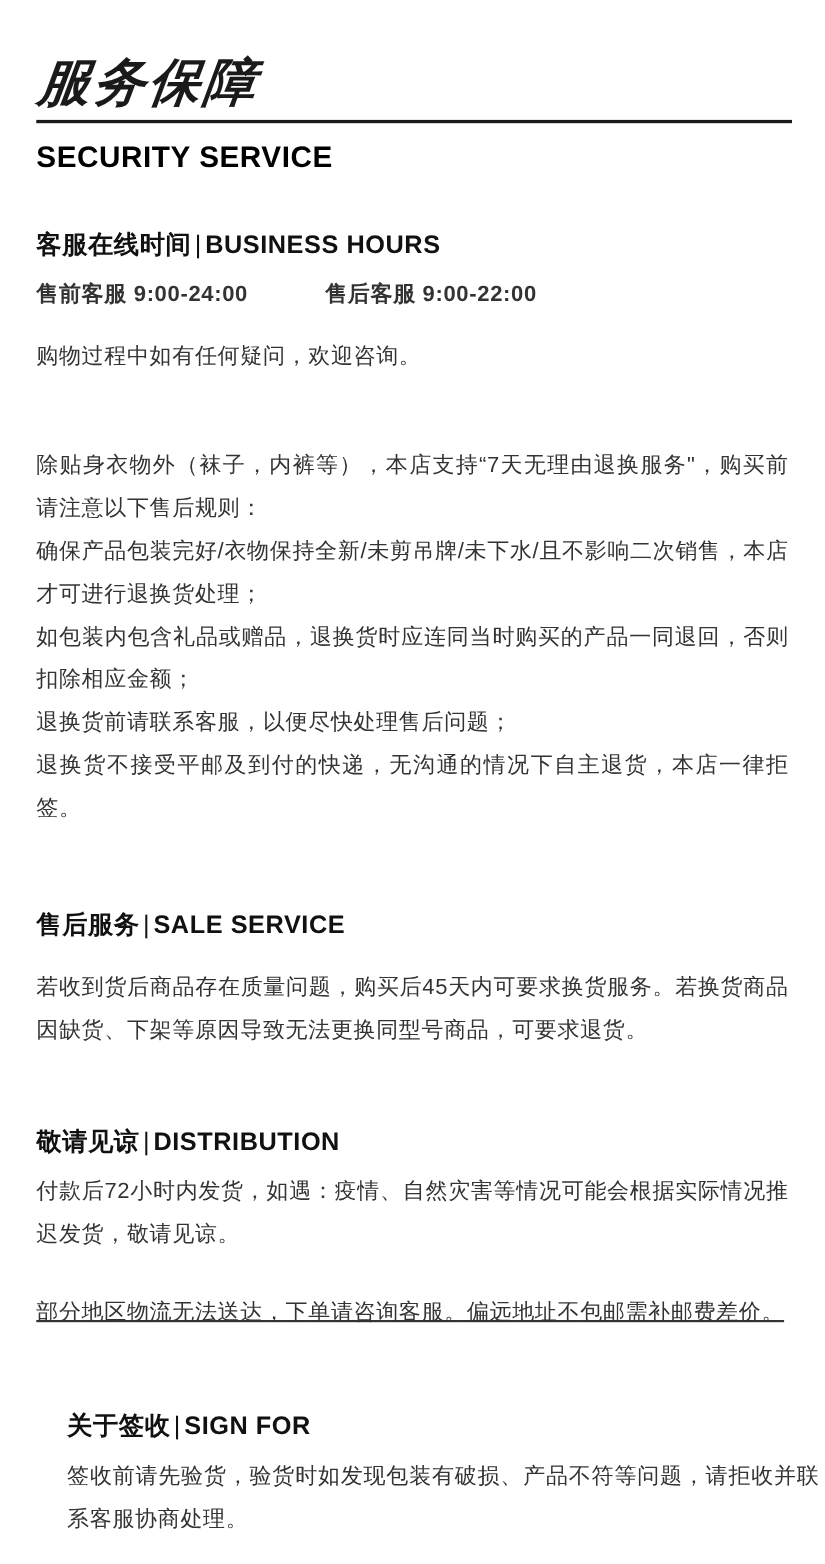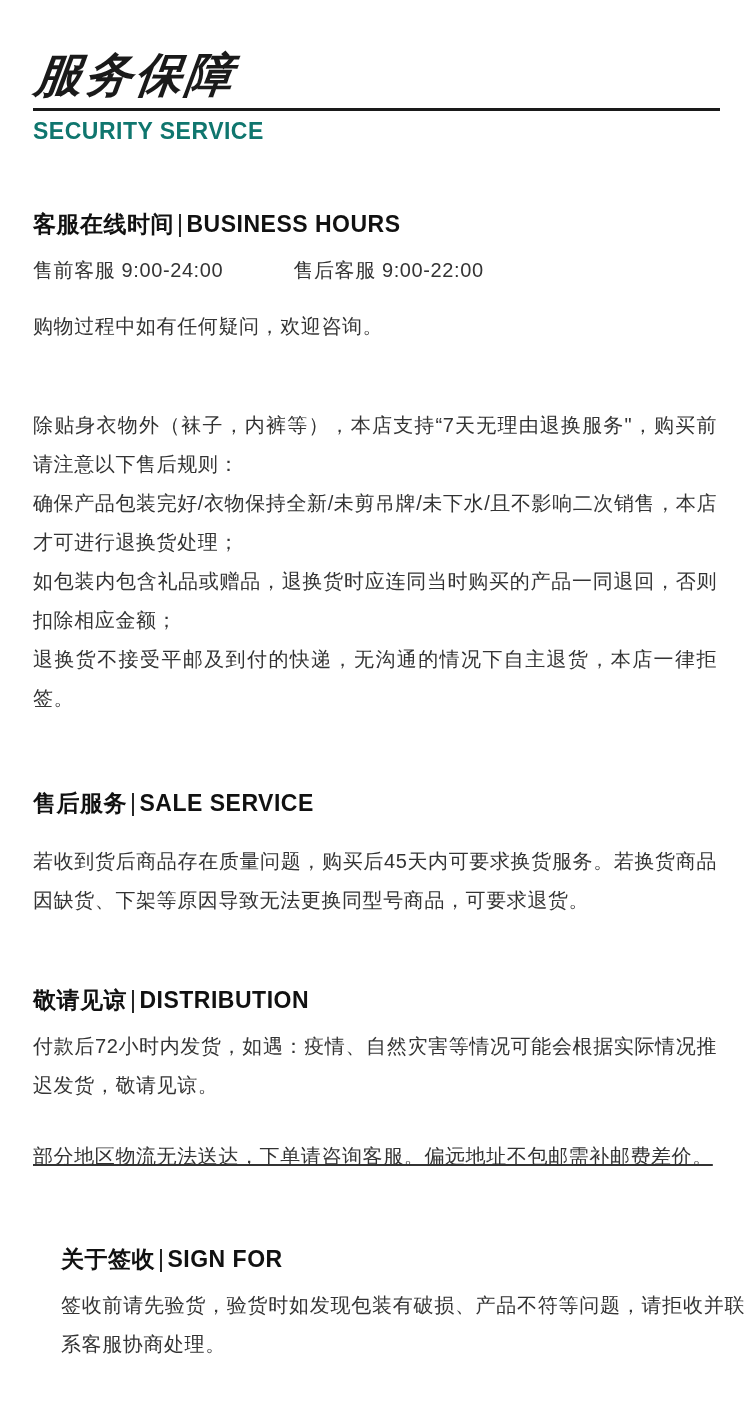--- a/index.html
+++ b/index.html
@@ -34,26 +34,26 @@
     font-size: 47px;
     line-height: 40px;
     font-weight: 900;
     font-style: italic;
     letter-spacing: 3px;
     color: #1a1a1a;
     transform: skewX(-7deg);
     transform-origin: left bottom;
   }
   .logo-en {
-    margin-top: 7px;
-    font-size: 23px;
+    margin-top: 18px;
+    font-size: 27px;
     line-height: 26px;
     font-weight: 700;
     letter-spacing: 0.5px;
-    color: #0f766e;
+    color: #000000;
   }
   
   .section-heading {
     font-size: 23px;
     line-height: 30px;
     font-weight: 700;
     color: #111111;
     letter-spacing: 0.5px;
   }
   .section-heading .hd {
@@ -63,22 +63,22 @@
   }
   .body-text, .rule-line {
     margin: 0;
     font-size: 20px;
     line-height: 39px;
     letter-spacing: 0.6px;
     color: #333333;
     text-align: justify;
     width: 684px;
   }
-  .sec-business-hours { margin-top: 65px; }
-  .hours-row { margin-top: 12px; }
+  .sec-business-hours { margin-top: 51px; }
+  .hours-row { margin-top: 12px; font-weight: bold; }
   .hours-item-after { margin-left: 64px; }
   .hours-note { margin-top: 17px; }
 
   .sec-exchange { margin-top: 60px; }
   .rules-block { margin-top: 15px; }
 
   .sec-sale-service { margin-top: 70px; }
   .sec-sale-service .body-text { margin-top: 24px; }
 
   .sec-distribution { margin-top: 65px; }
@@ -111,20 +111,21 @@
       <span>9:00-22:00</span>
     </p>
     <p class="body-text hours-note">购物过程中如有任何疑问，欢迎咨询。</p>
   </div>
 
   <div class="section sec-exchange">
     <div class="rules-block">
       <p class="rule-line">除贴身衣物外（袜子，内裤等），本店支持“7天无理由退换服务"，购买前请注意以下售后规则：</p>
       <p class="rule-line">确保产品包装完好/衣物保持全新/未剪吊牌/未下水/且不影响二次销售，本店才可进行退换货处理；</p>
       <p class="rule-line">如包装内包含礼品或赠品，退换货时应连同当时购买的产品一同退回，否则扣除相应金额；</p>
+      <p class="rule-line">退换货前请联系客服，以便尽快处理售后问题；</p>
       <p class="rule-line">退换货不接受平邮及到付的快递，无沟通的情况下自主退货，本店一律拒签。</p>
     </div>
   </div>
 
   <div class="section sec-sale-service">
     <div class="section-heading">
       <span>售后服务</span><span class="hd">|</span><span>SALE SERVICE</span>
     </div>
     <p class="body-text">若收到货后商品存在质量问题，购买后45天内可要求换货服务。若换货商品因缺货、下架等原因导致无法更换同型号商品，可要求退货。</p>
   </div>

